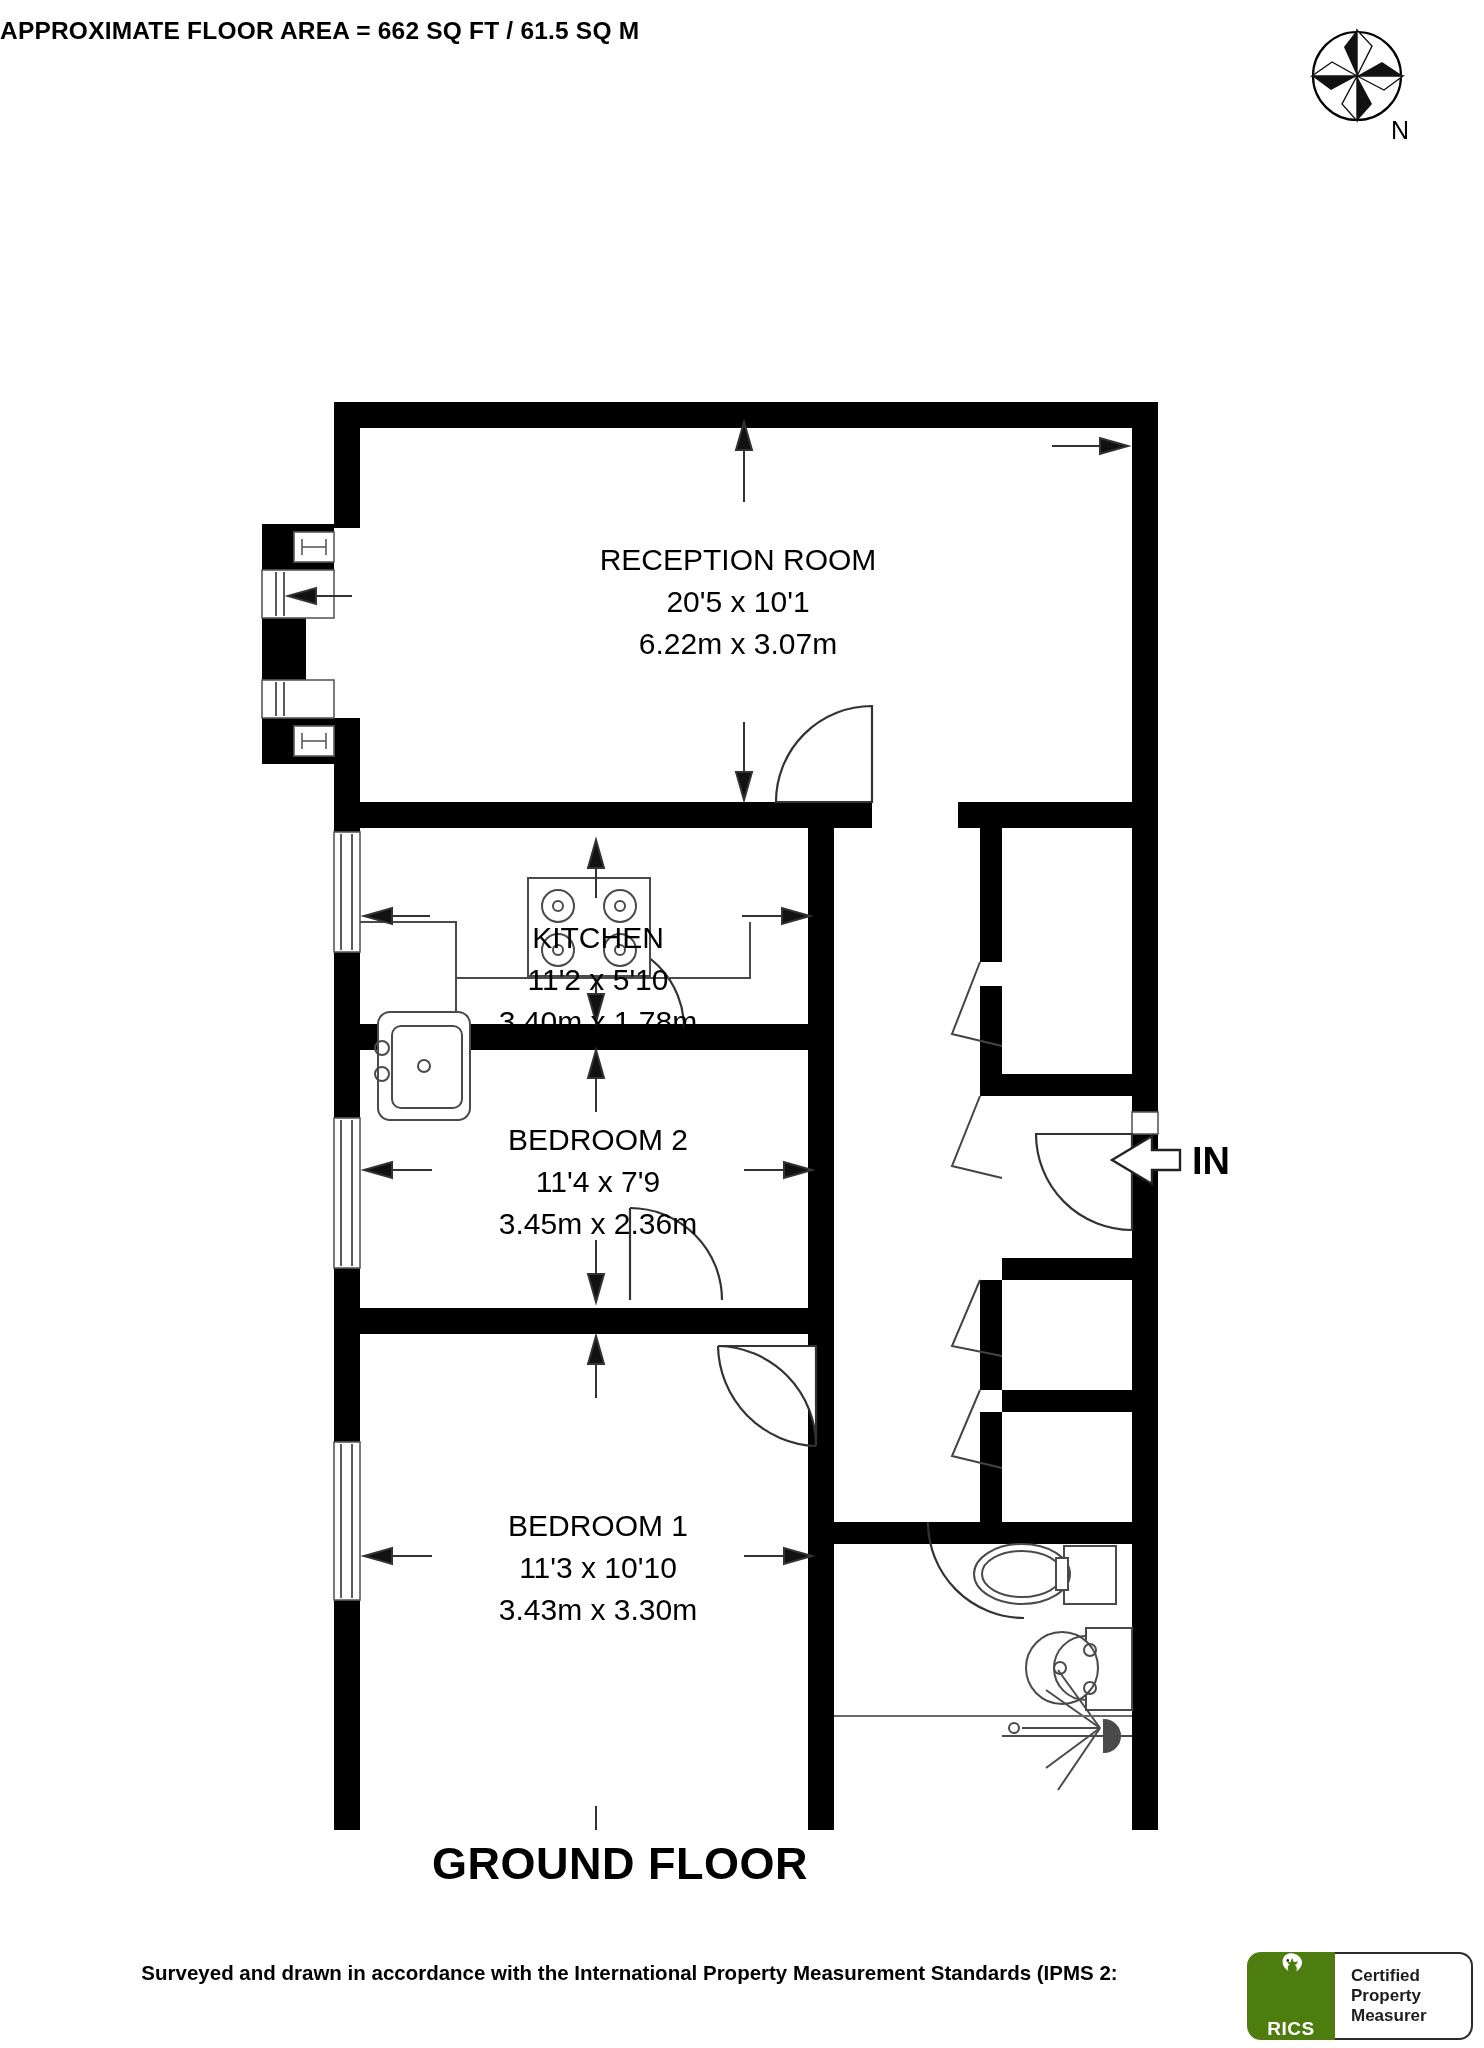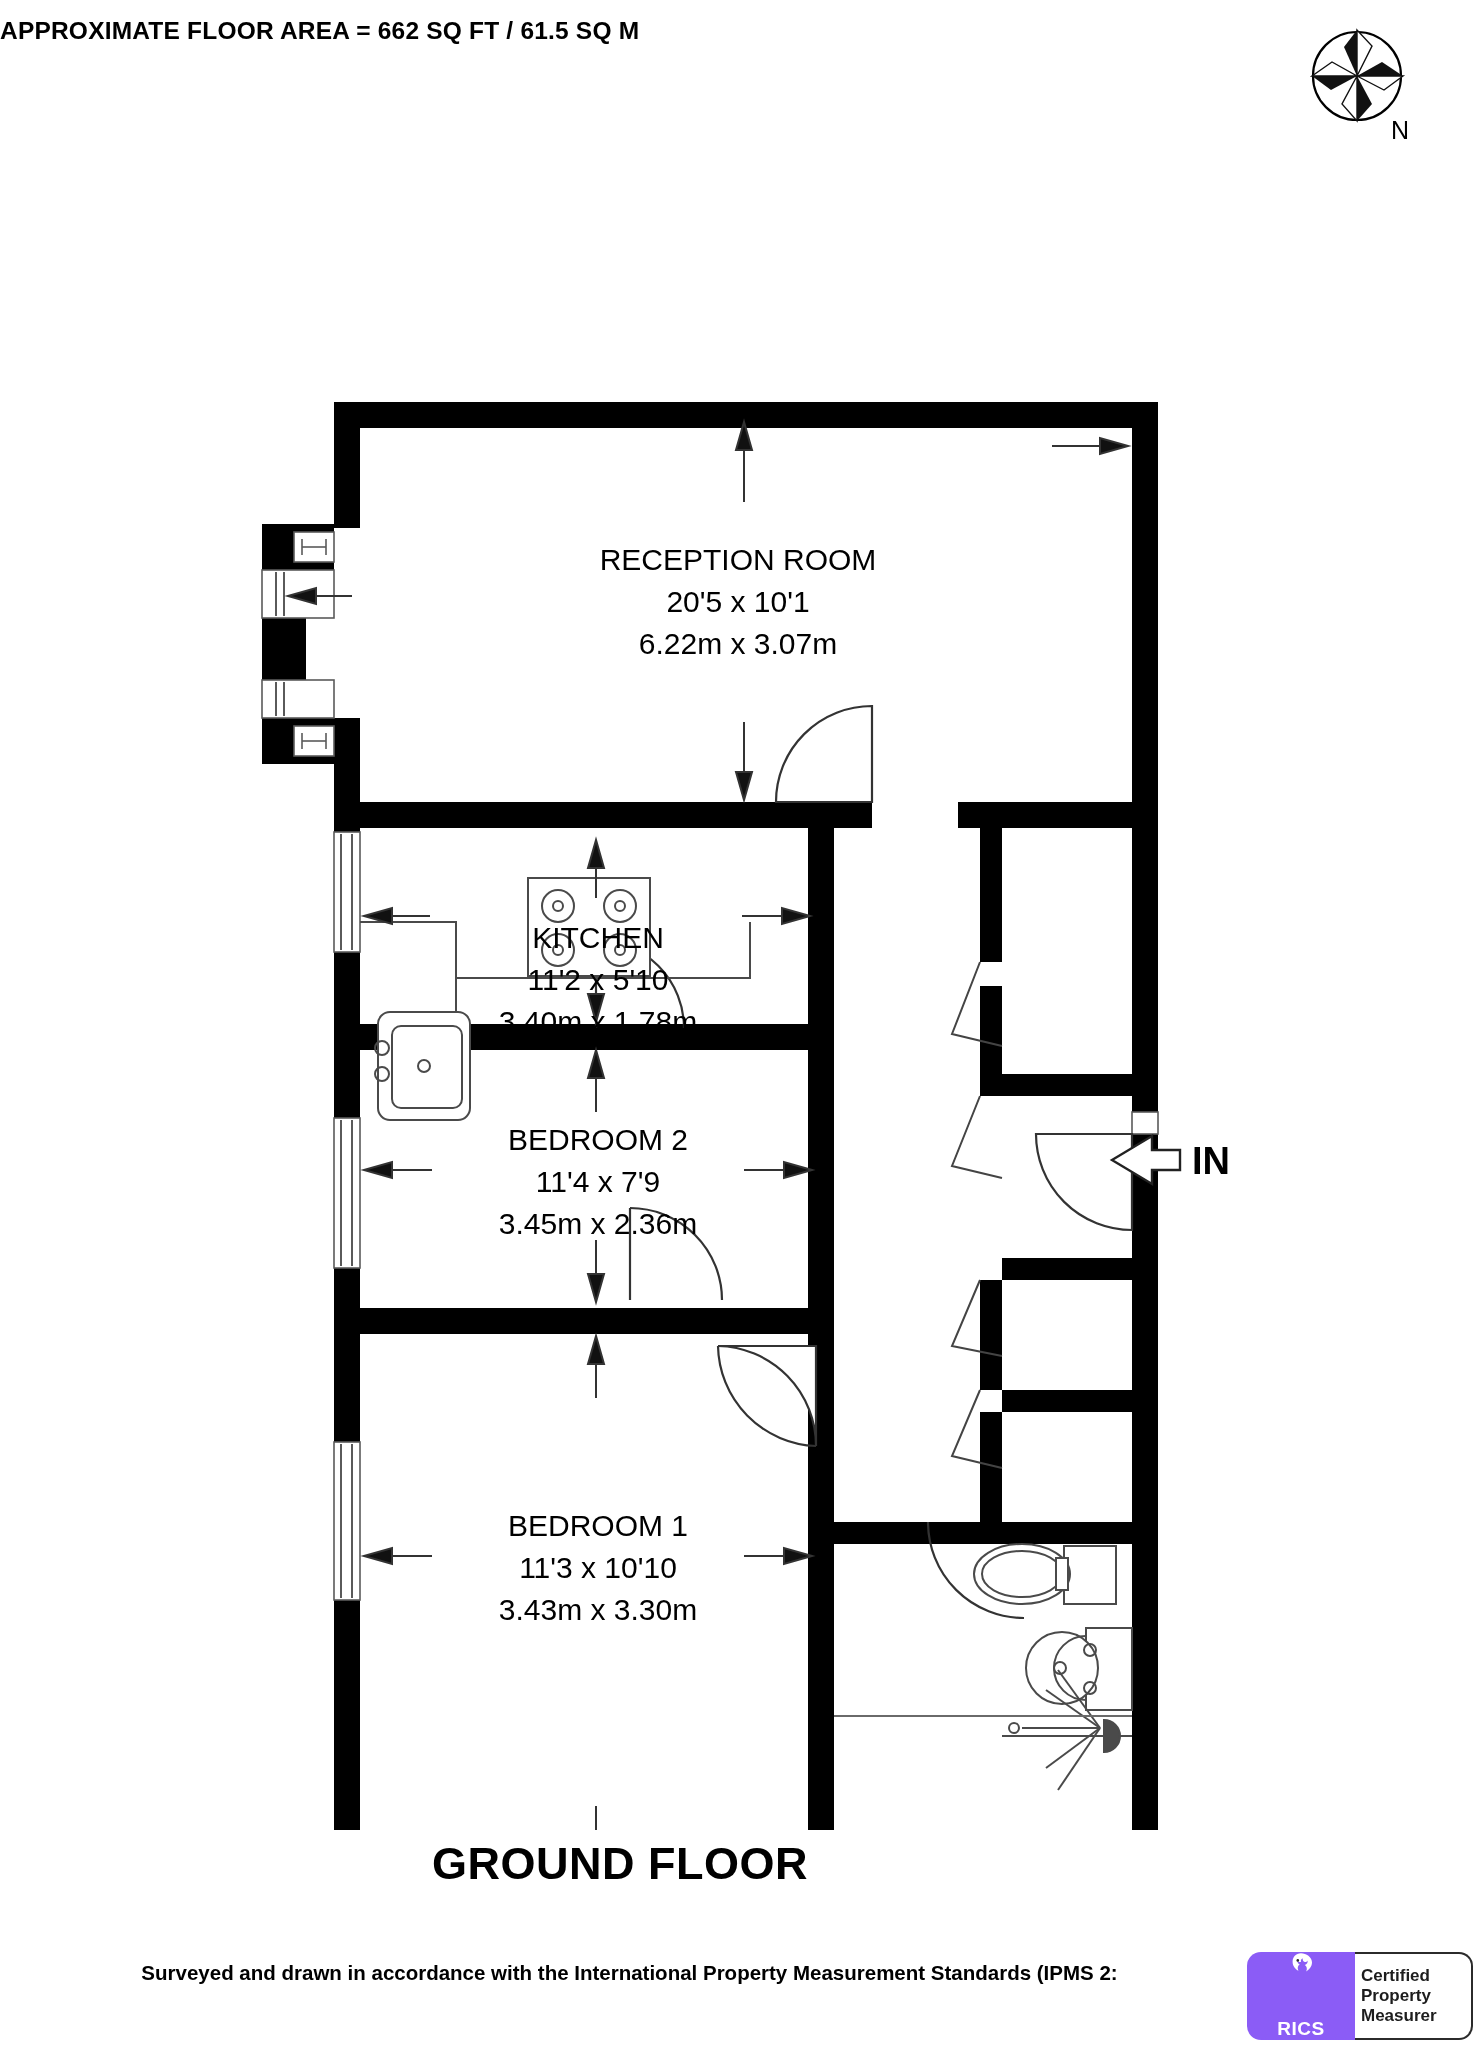--- a/index.html
+++ b/index.html
@@ -86,22 +86,22 @@
   #rics-badge {
     position: absolute;
     left: 1247px;
     top: 1952px;
     width: 226px;
     height: 88px;
     display: flex;
     align-items: stretch;
   }
   #rics-mark {
-    width: 108px;
-    background: #8b5cf6;
+    width: 88px;
+    background: #4d7c0f;
     border-radius: 14px 0 0 14px;
     display: flex;
     flex-direction: column;
     align-items: center;
     justify-content: center;
     color: #ffffff;
     gap: 42px;
   }
   #rics-mark-text {
     font-size: 19px;
@@ -110,21 +110,21 @@
     margin-top: 2px;
   }
   #rics-cert {
     flex: 1;
     border: 2px solid #2b2b2b;
     border-left: none;
     border-radius: 0 14px 14px 0;
     display: flex;
     flex-direction: column;
     justify-content: center;
-    padding-left: 6px;
+    padding-left: 16px;
     box-sizing: border-box;
   }
   .rics-cert-line {
     font-size: 17px;
     font-weight: bold;
     line-height: 20px;
     color: #1d1d1d;
   }
 
   

